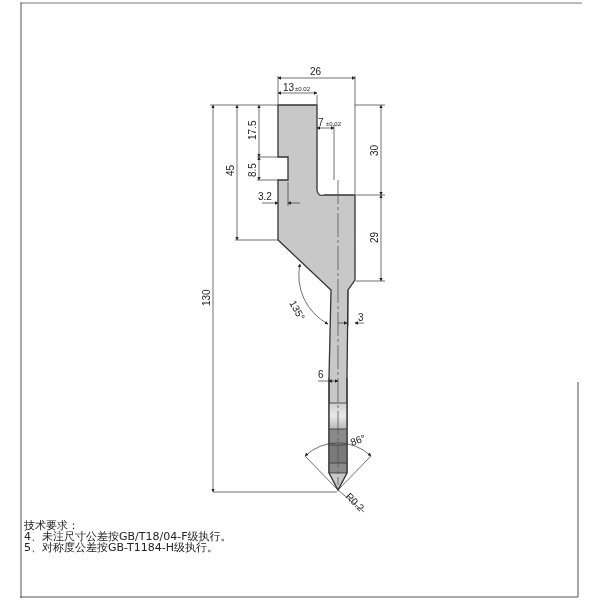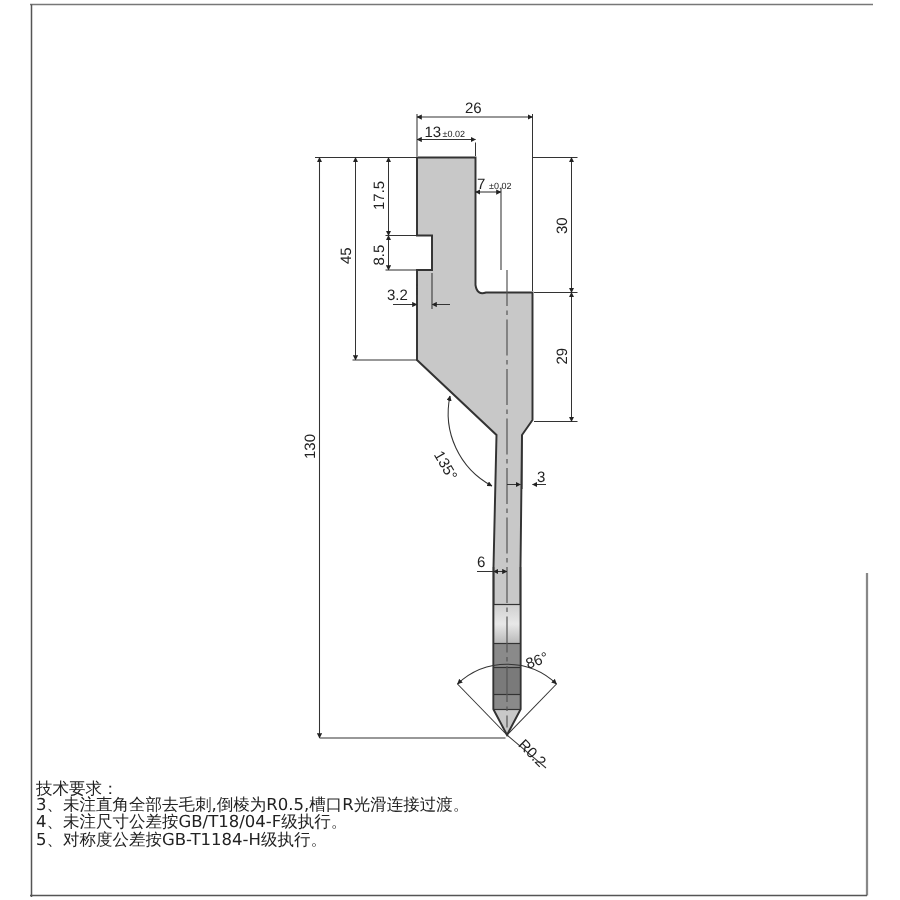--- a/index.html
+++ b/index.html
@@ -114,16 +114,15 @@
     <text class="dim" transform="translate(289,303) rotate(60)">135°</text>
     <text class="dim" x="358" y="321">3</text>
     <text class="dim" x="318" y="378">6</text>
     <text class="dim" transform="translate(352,446) rotate(-20)">86°</text>
     <text class="dim" transform="translate(345,497) rotate(45)">R0.2</text>
   </g>
 </svg>
 
 <div id="notes">
   <div>技术要求：</div>
-  <div>3、未注直角全部去毛刺,倒棱为R0.5,槽口R光滑连接过渡。</div>
   <div>4、未注尺寸公差按GB/T18/04-F级执行。</div>
   <div>5、对称度公差按GB-T1184-H级执行。</div>
 </div>
 
 </body></html>

